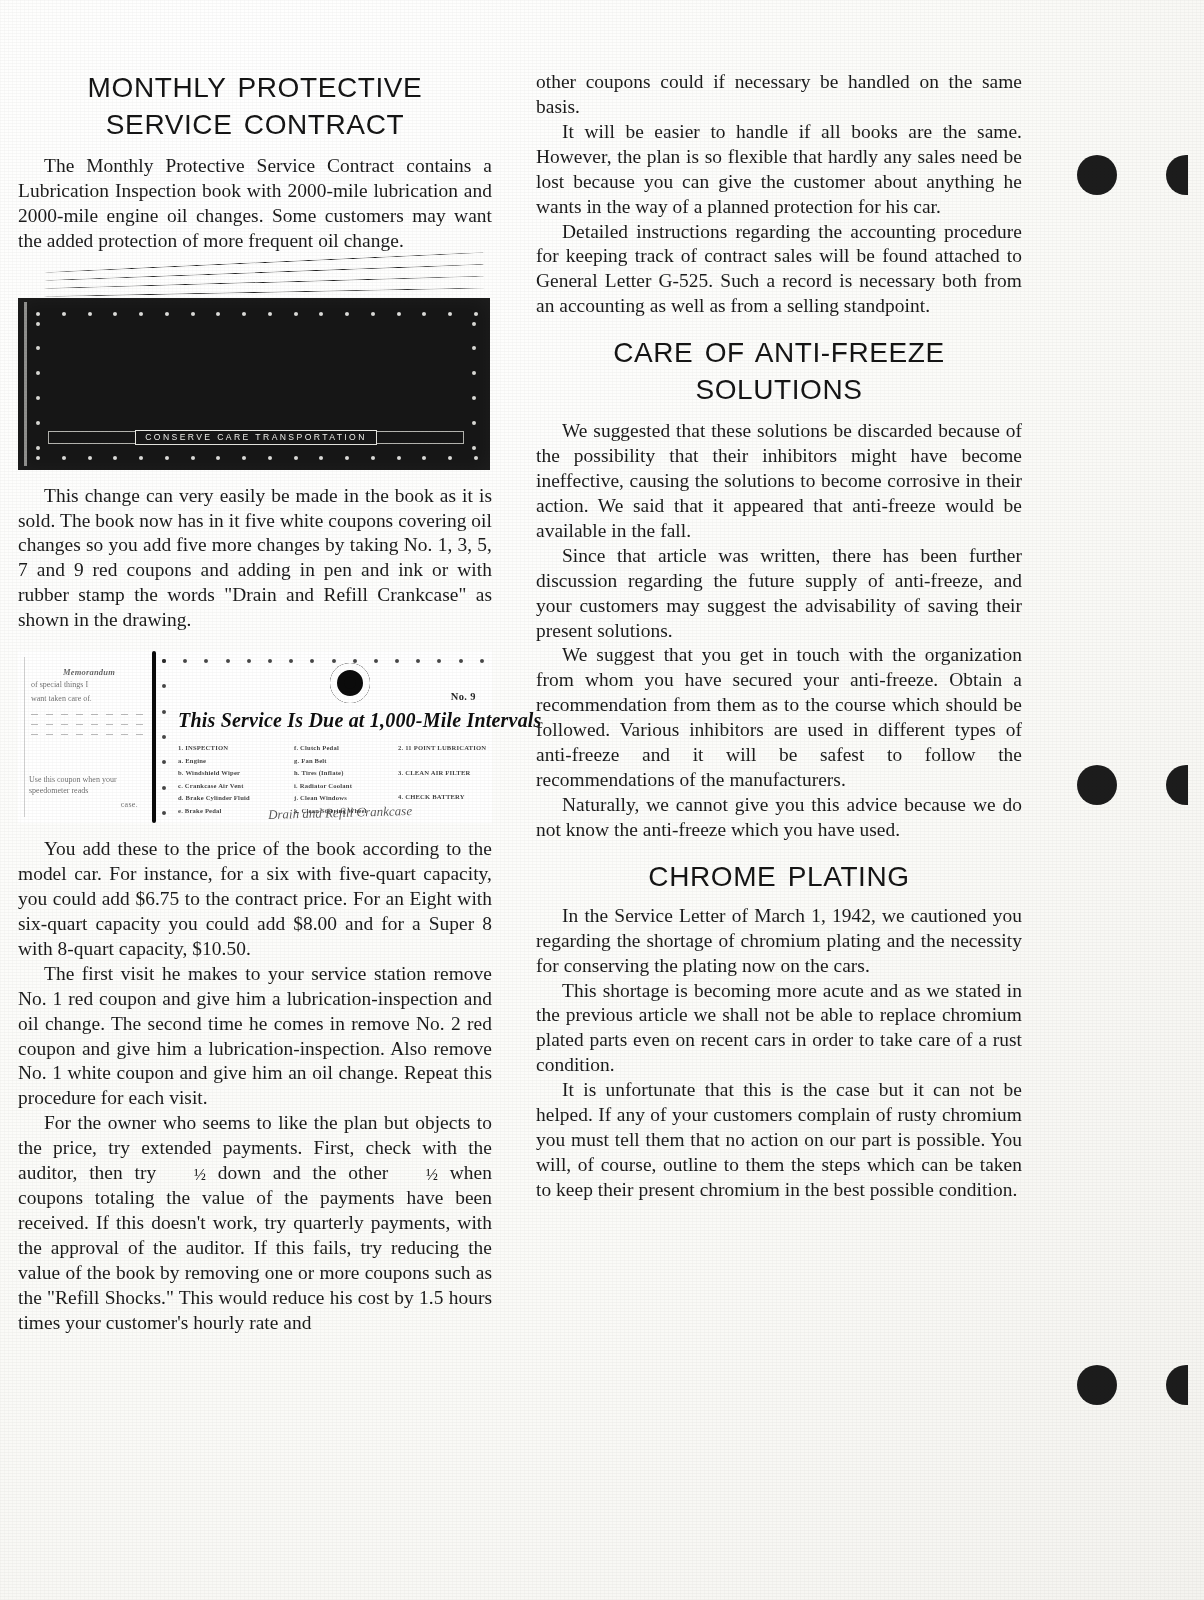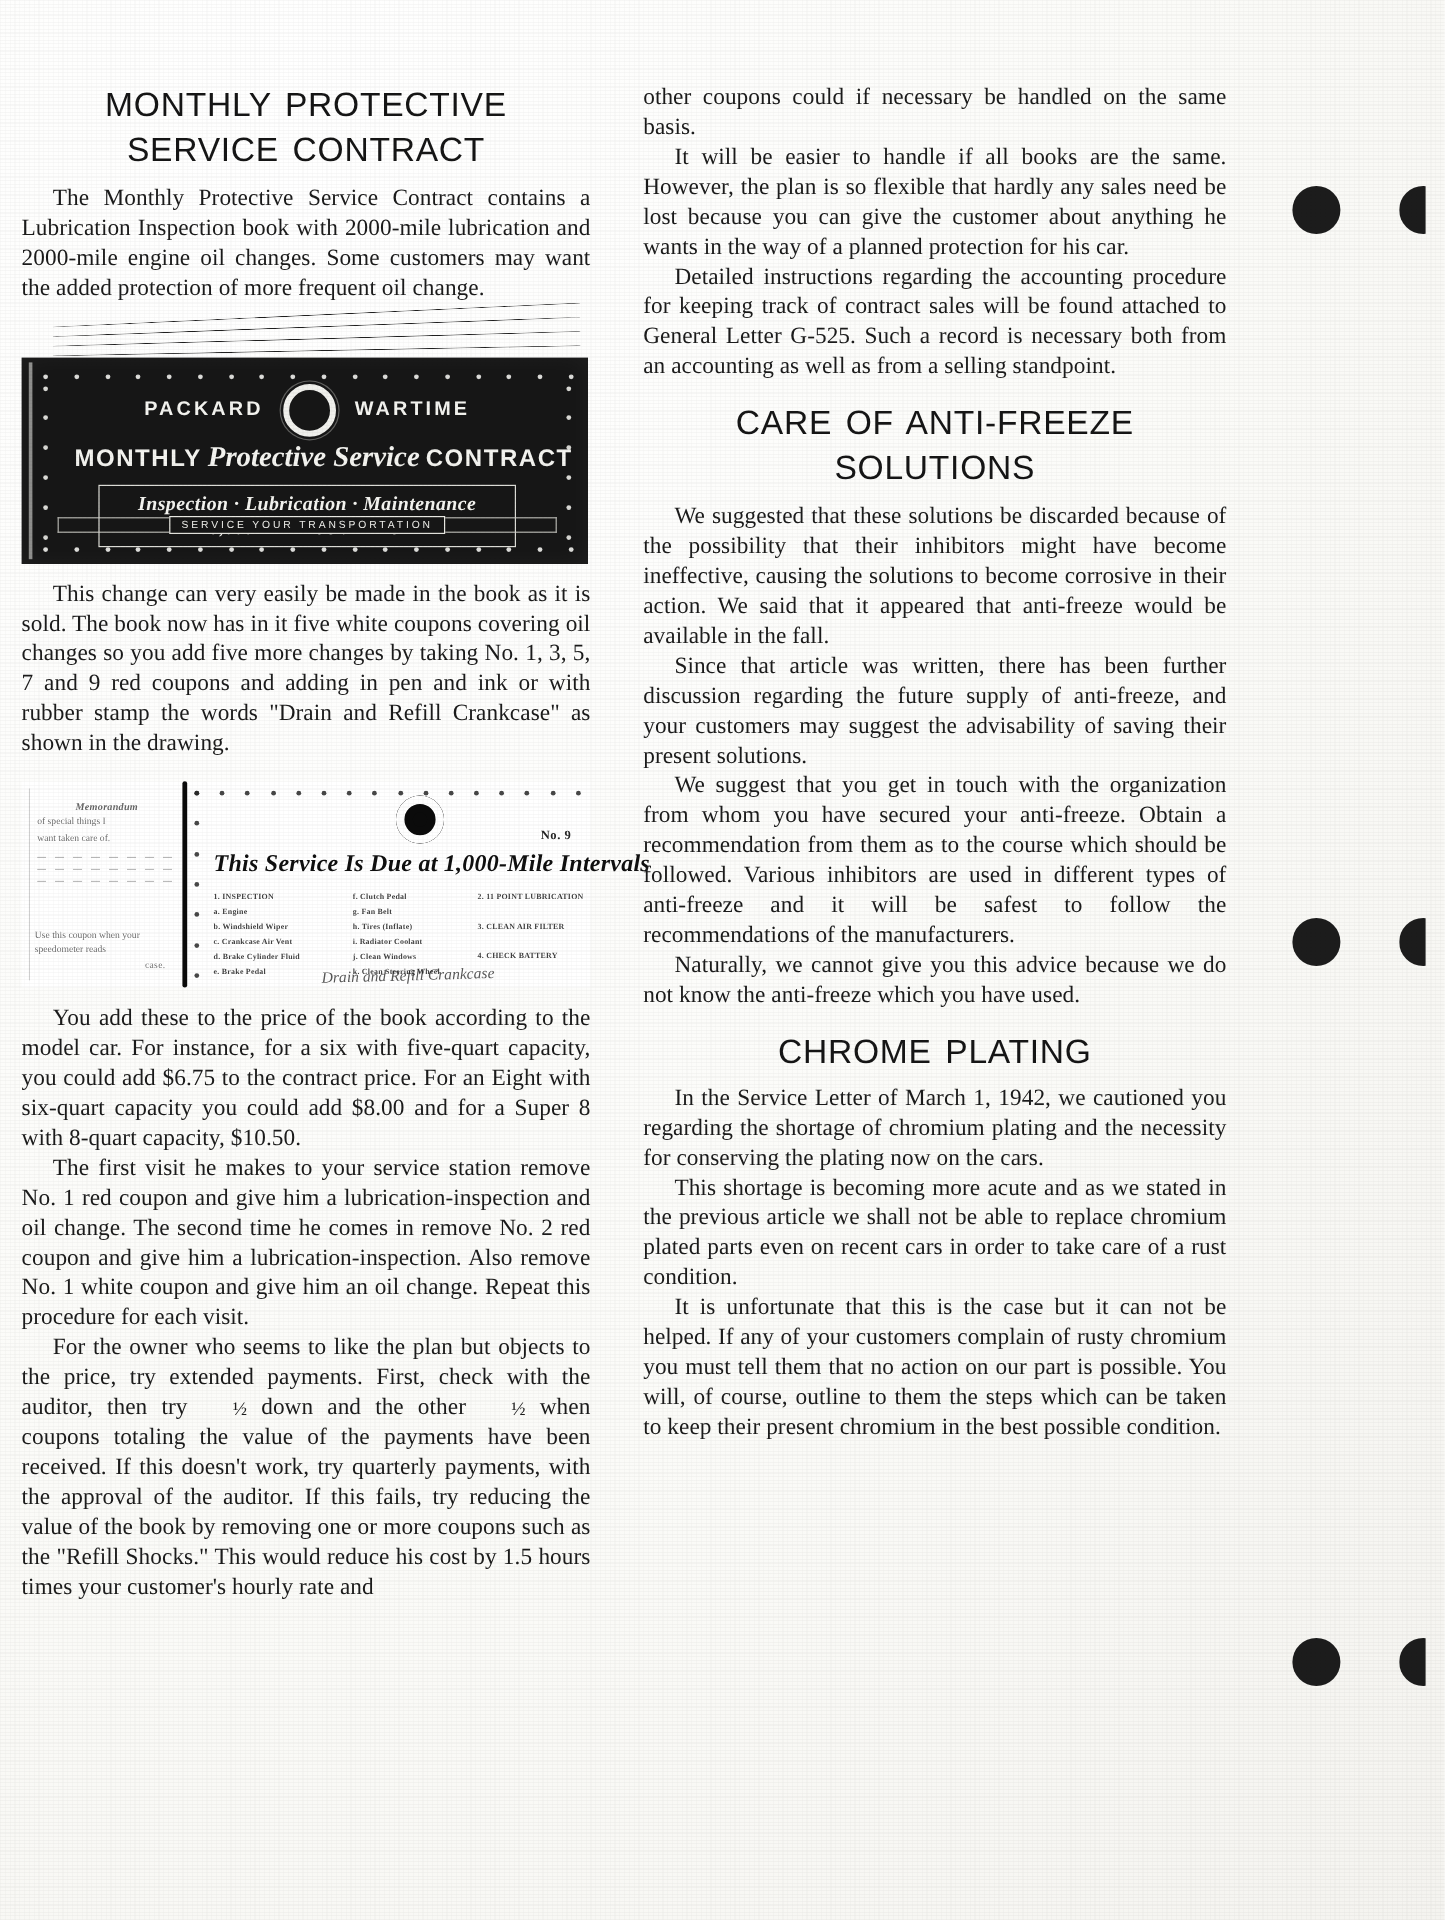--- a/index.html
+++ b/index.html
@@ -471,38 +471,24 @@
             <span></span>
             <span></span>
           <span></span>
             <span></span>
             <span></span>
             <span></span>
             <span></span>
             <span></span>
         </div>
 
-        <div class="cover-inner">
-          <div class="cover-line-1">
-            <span>PACKARD</span>
-            <span class="emblem"></span>
-            <span>WARTIME</span>
-          </div>
-          <div class="cover-line-2">
-            <span>MONTHLY</span><em>Protective Service</em><span>CONTRACT</span>
-          </div>
-          <div class="cover-box">
-            <div class="b1">Inspection · Lubrication · Maintenance</div>
-            <div class="b2">10,000 MILE COVERAGE</div>
-          </div>
-        </div>
 
         <div class="ribbon">
           <span class="tail"></span>
-          <span class="center">SERVICE YOUR TRANSPORTATION</span>
+          <span class="center">CONSERVE CARE TRANSPORTATION</span>
           <span class="tail r"></span>
         </div>
       </div>
     </div>
 
     <p class="body">This change can very easily be made in the book as it is sold. The book now has in it five white coupons covering oil changes so you add five more changes by taking No. 1, 3, 5, 7 and 9 red coupons and adding in pen and ink or with rubber stamp the words "Drain and Refill Crankcase" as shown in the drawing.</p>
 
     <div class="figure-coupon">
 
       <div class="coupon-memo">

